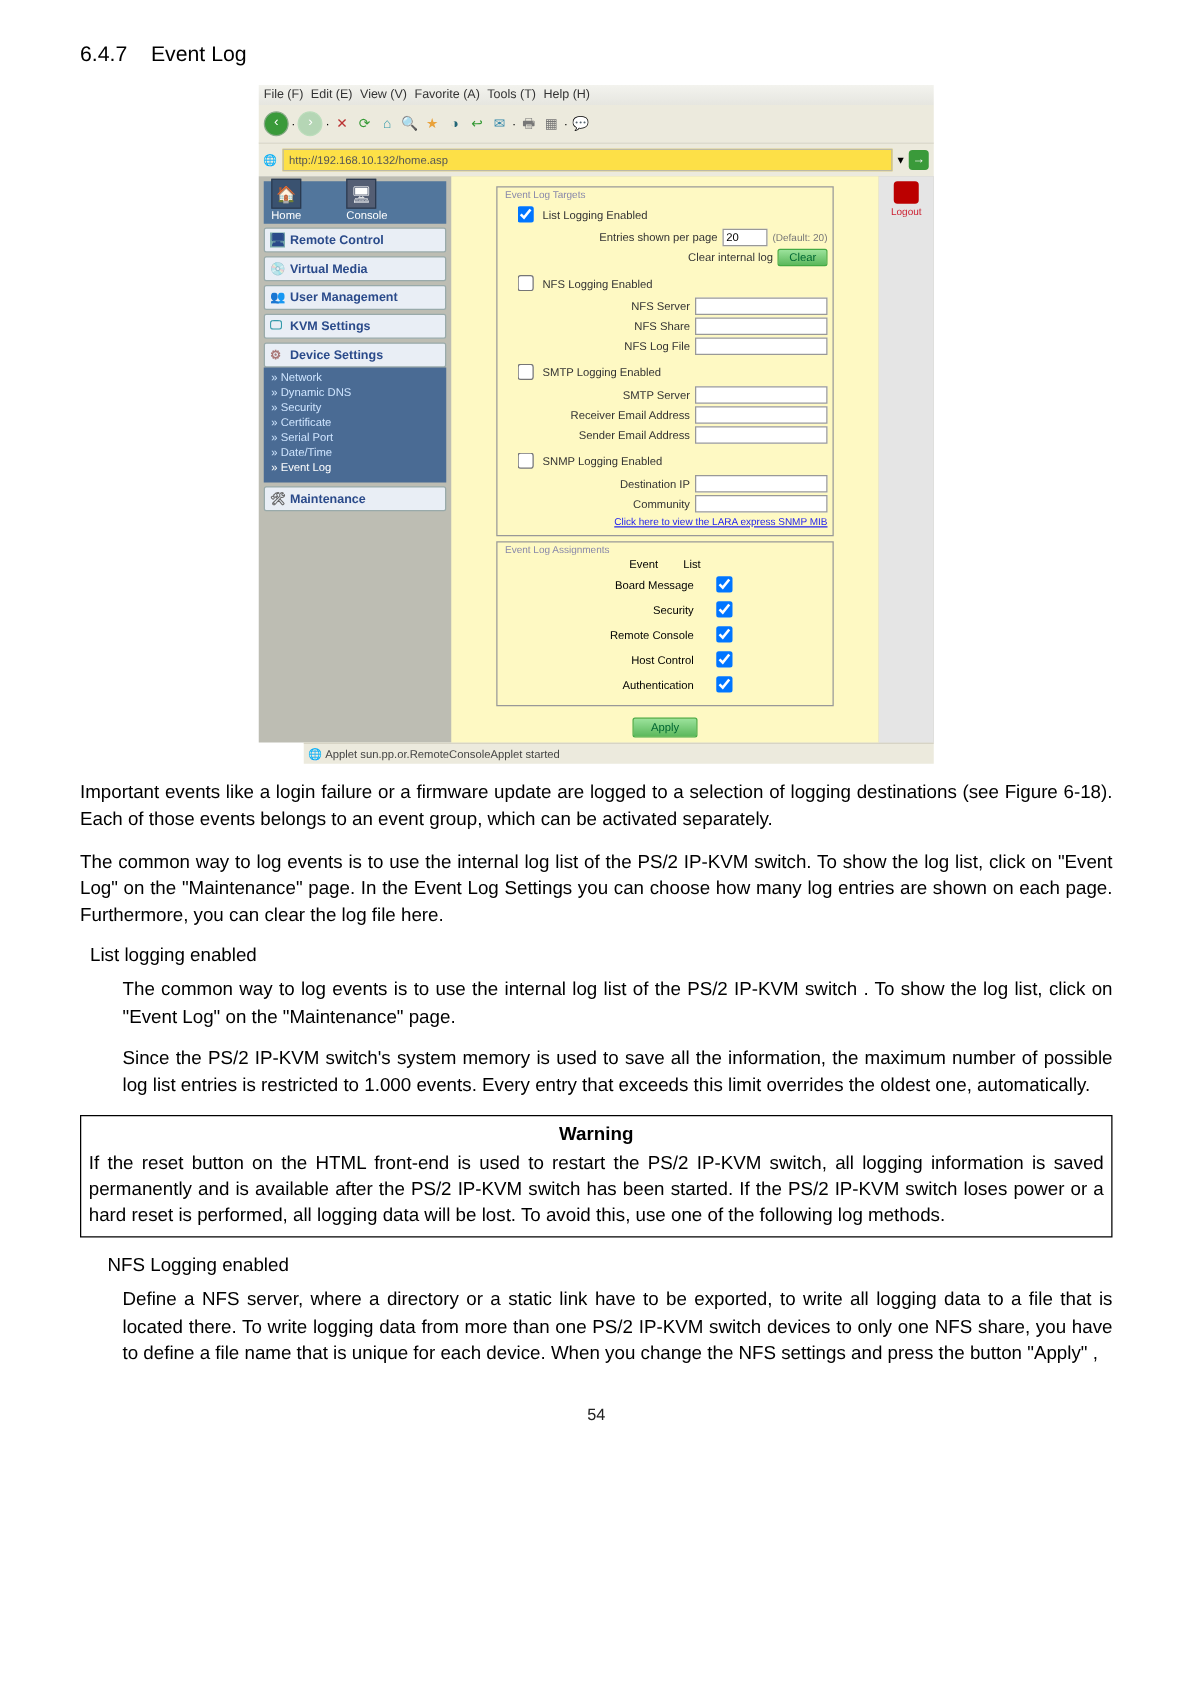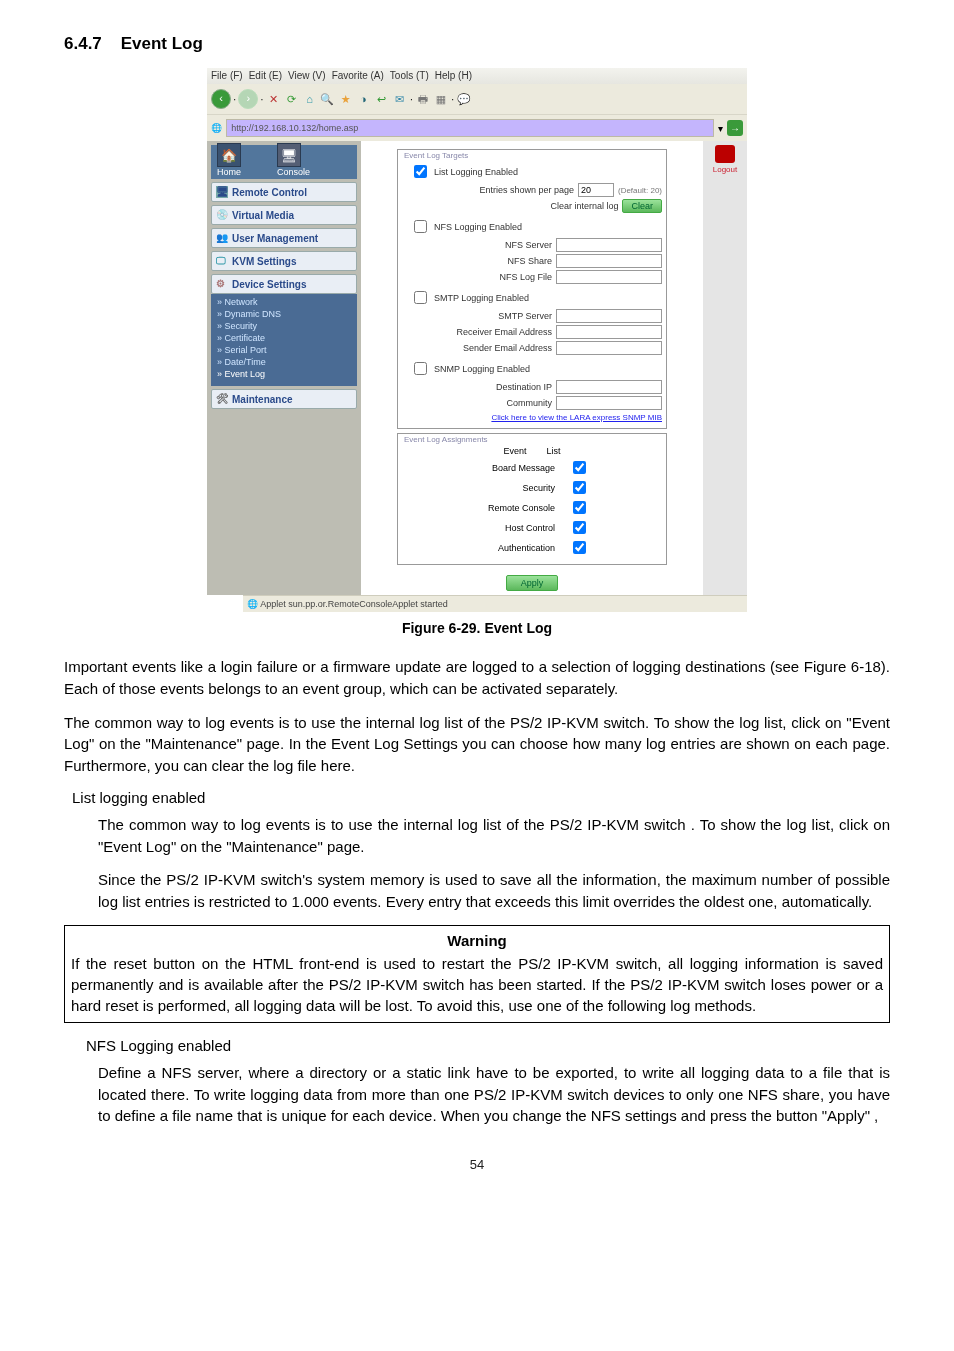--- a/index.html
+++ b/index.html
@@ -15,21 +15,21 @@
     padding: 24px 64px 24px 64px;
     margin: 0 auto;
   }
   .hdr-right {
     text-align: right;
     font-size: 13px;
     color: #222;
     margin-bottom: 8px;
   }
   .section-title {
-    font-weight: bold;
+    font-weight: normal;
     font-size: 17px;
     margin: 10px 0 14px 0;
   }
   .screenshot {
     width: 540px;
     margin: 0 auto 8px auto;
   }
   .titlebar {
     display: flex;
     align-items: center;
@@ -86,21 +86,21 @@
     height: 22px;
     padding: 2px 4px;
     display: flex;
     align-items: center;
     gap: 4px;
     border-top:1px solid #d8d6c8;
   }
   .addrfield {
     flex: 1;
     height: 16px;
-    background: #c4b5fd;
+    background: #fde047;
     border: 1px solid #bcb9a6;
     font-size: 9px;
     line-height: 16px;
     padding: 0 4px;
     color: #555;
   }
   .addr-go {
     width:16px;height:16px;background:#3a9a3a;border-radius:3px;font-size:10px;color:#fff;text-align:center;line-height:16px;
   }
   .panel {
@@ -143,21 +143,21 @@
   .sublist {
     background: #4a6b94;
     color: #cfe5ff;
     font-size: 9px;
     padding: 2px 0 6px 6px;
   }
   .sublist div { padding: 1px 0; }
   .sublist .active { color: #fff; }
   .content {
     flex: 1;
-    background: #ffffff;
+    background: #fef9c3;
     display: flex;
     flex-direction: column;
     align-items: center;
     padding-top: 6px;
   }
   .logoutcol {
     width: 44px;
     background: #e5e5e5;
     padding-top: 4px;
     text-align: center;
@@ -462,21 +462,20 @@
       <span class="lic"></span>
       <span>Logout</span>
     </div>
   </div>
   <div class="statusbar">
     <span style="color:#393">🌐</span>
     <span>Applet sun.pp.or.RemoteConsoleApplet started</span>
   </div>
 </div>
 
-<div class="caption">Figure 6-29. Event Log</div>
 
 <div class="body-para">Important events like a login failure or a firmware update are logged to a selection of logging destinations (see Figure 6-18). Each of those events belongs to an event group, which can be activated separately.</div>
 <div class="body-para">The common way to log events is to use the internal log list of the PS/2 IP-KVM switch. To show the log list, click on "Event Log" on the "Maintenance" page. In the Event Log Settings you can choose how many log entries are shown on each page. Furthermore, you can clear the log file here.</div>
 
 <div class="sub-h">List logging enabled</div>
 <div class="body-para indent">The common way to log events is to use the internal log list of the PS/2 IP-KVM switch . To show the log list, click on "Event Log" on the "Maintenance" page.</div>
 <div class="body-para indent">Since the PS/2 IP-KVM switch's system memory is used to save all the information, the maximum number of possible log list entries is restricted to 1.000 events. Every entry that exceeds this limit overrides the oldest one, automatically.</div>
 
 <div class="warnbox">
   <div class="wt">Warning</div>

